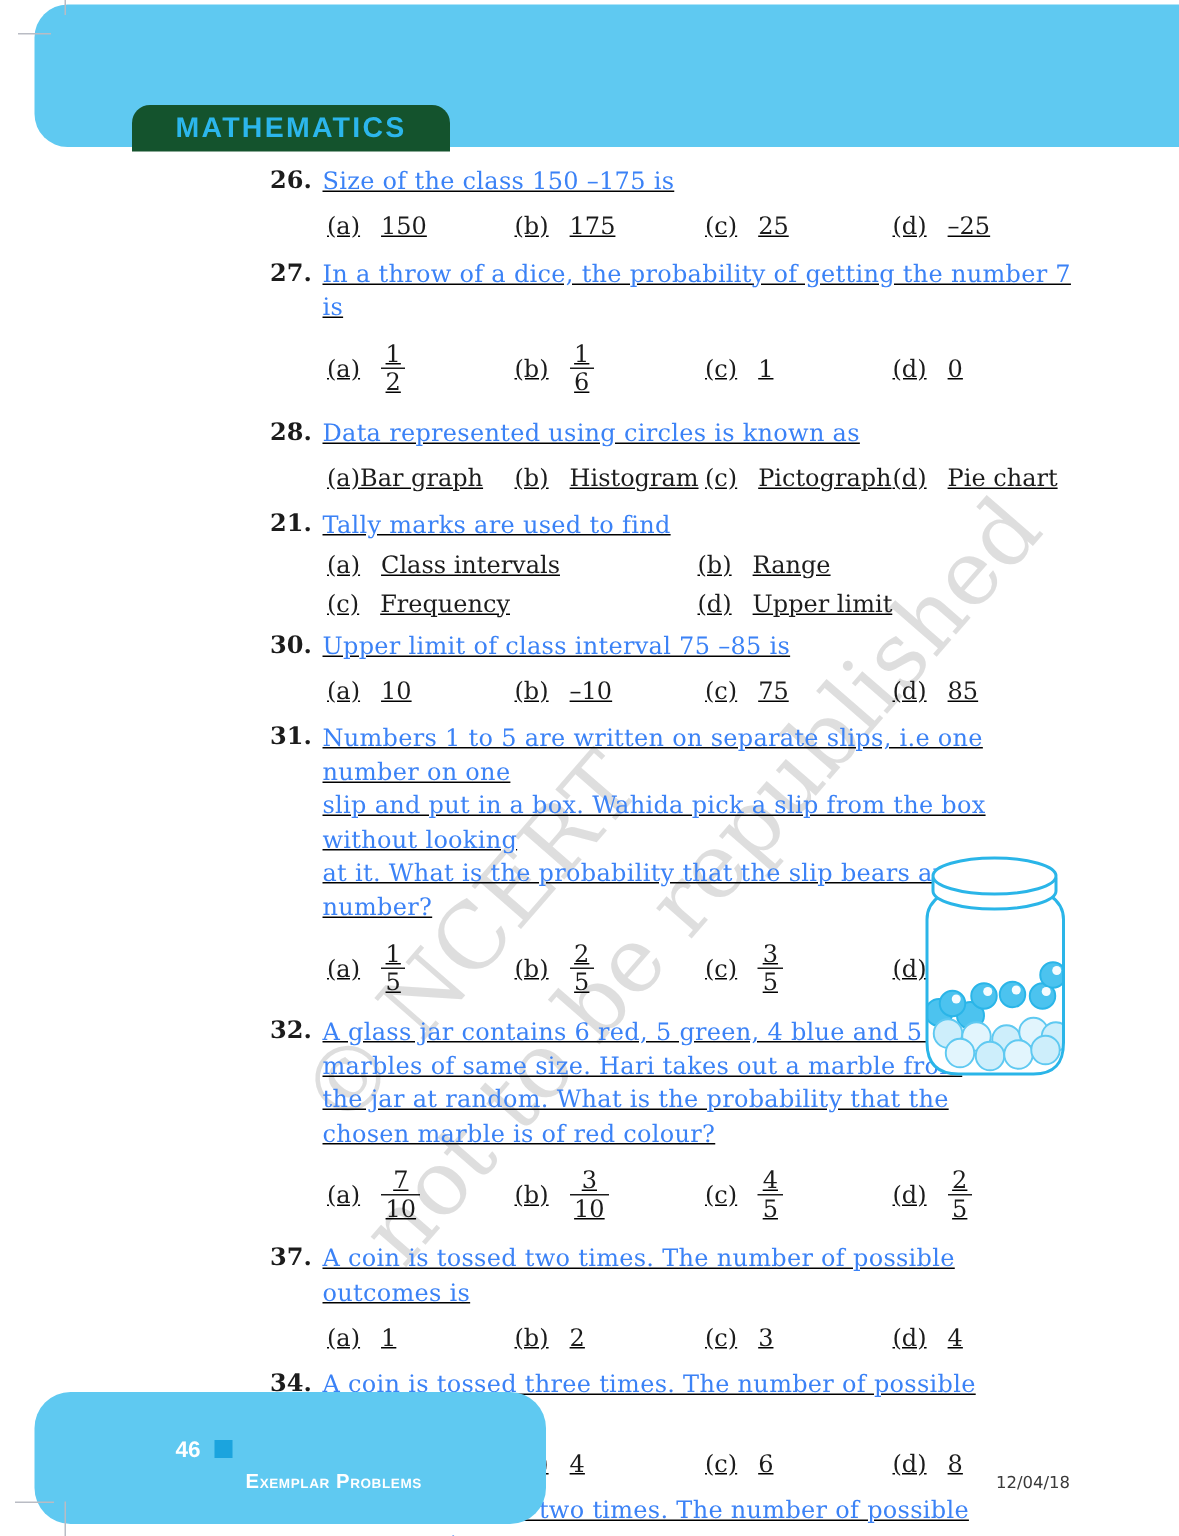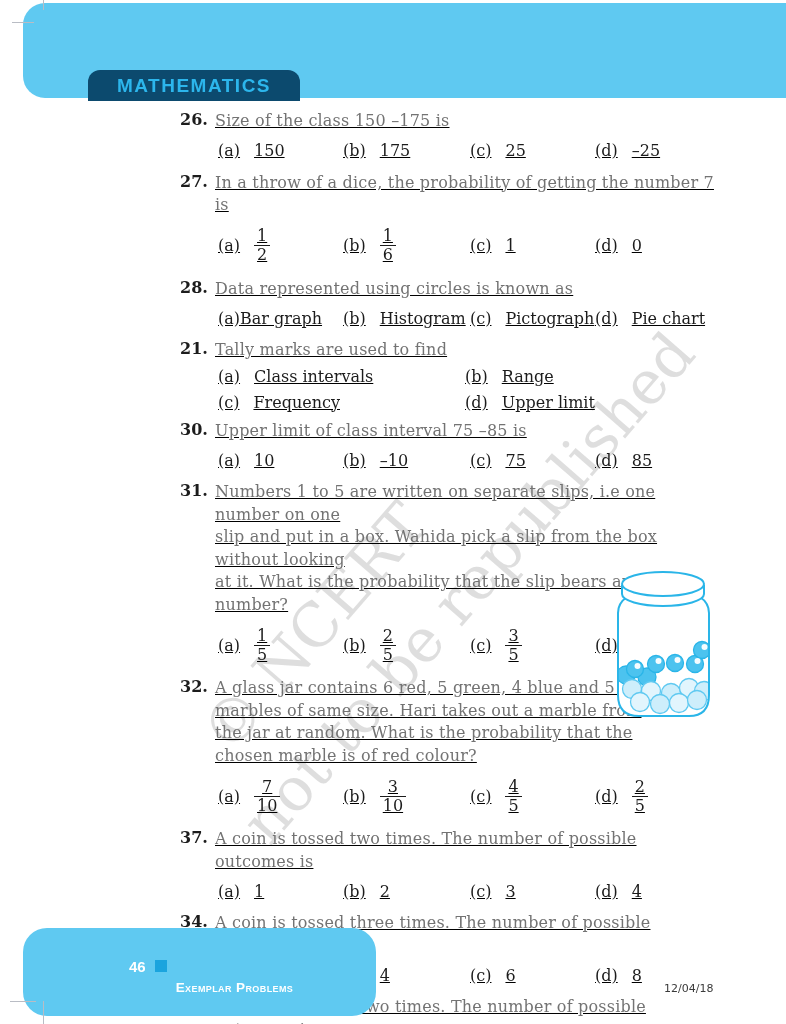--- a/index.html
+++ b/index.html
@@ -7,41 +7,41 @@
     position:relative; width:786px; height:1024px; background:#ffffff;
     font-family:"DejaVu Serif", serif; overflow:hidden;
   }
   
   .top-band {
     position:absolute; left:23px; top:3px; right:0; height:95px;
     background:#5fc9f1; border-top-left-radius:22px; border-bottom-left-radius:22px;
   }
   .title-box {
     position:absolute; left:65px; bottom:-3px; width:212px; height:31px;
-    background:#0c4a6e; border-radius:12px 12px 0 0;
+    background:#14532d; border-radius:12px 12px 0 0;
     display:flex; align-items:center; justify-content:center;
   }
   .title-box span {
     font-family:"Liberation Sans", sans-serif; font-weight:bold;
     font-size:19px; letter-spacing:1.5px; color:#2cb6ec;
   }
   
   .watermark {
     position:absolute; left:108px; top:468px; z-index:0;
     transform:rotate(-49deg); transform-origin:center;
     color:#c9c9c9; opacity:.6; font-size:60px; line-height:1.5;
     white-space:nowrap; pointer-events:none; font-family:"DejaVu Serif", serif;
   }
   .watermark .wm1 { margin-left:42px; }
   
   .content { position:absolute; left:0; top:110px; width:786px; z-index:1; }
   .q { position:relative; padding-left:215px; margin-bottom:8px;text-decoration:underline; }
   .qnum { position:absolute; left:180px; top:0; font-weight:bold; font-size:16px; color:#1c1c1c; }
   .qtext {
-    font-size:16px; color:#737373; line-height:22.5px;
+    font-size:16px; color:#3b82f6; line-height:22.5px;
     letter-spacing:.2px; white-space:pre-line; max-width:505px;
   }
   .opts { margin-top:5px; margin-left:3px; font-size:16px; color:#1c1c1c; }
   .opts-row { display:flex; align-items:center; min-height:26px; }
   .opts-row .opt:nth-child(1){ width:125px; }
   .opts-row .opt:nth-child(2){ width:127px; }
   .opts-row .opt:nth-child(3){ width:125px; }
   .opts-row .opt:nth-child(4){ flex:1; }
   .opts-grid2 { display:grid; grid-template-columns:247px auto; row-gap:7px; }
   .opt { display:inline-flex; align-items:center; }
@@ -50,21 +50,21 @@
   .frac { display:inline-block; text-align:center; line-height:1.12; font-size:16px; }
   .frac .fnum, .frac .fden { display:block; padding:0 3px; }
   .frac .fden { border-top:1.5px solid #1c1c1c; }
   .opts.has-frac { min-height:48px; display:flex; align-items:center; }
   .opts-grid2 .opt { align-items:flex-start; }
   
   .jar { position:absolute; left:611px; top:569px; z-index:1; }
   
   .footer-band {
     position:absolute; left:23px; top:928px; width:341px; height:88px;
-    background:#5fc9f1; border-radius:24px; z-index:1;padding-left:12px;
+    background:#5fc9f1; border-radius:24px; z-index:1;
   }
   .footer-row {
     display:flex; align-items:center; gap:9px; padding:9px 0 0 94px;
     font-family:"Liberation Sans", sans-serif; color:#ffffff;
   }
   .footer-pagenum { font-weight:bold; font-size:15px; }
   .footer-square { width:12px; height:12px; background:#1ba4de; }
   .footer-label { font-weight:bold; font-size:13.5px; font-variant:small-caps; letter-spacing:.4px;margin-top:43px; }
   .date-stamp {
     position:absolute; left:664px; top:982px; z-index:1;

